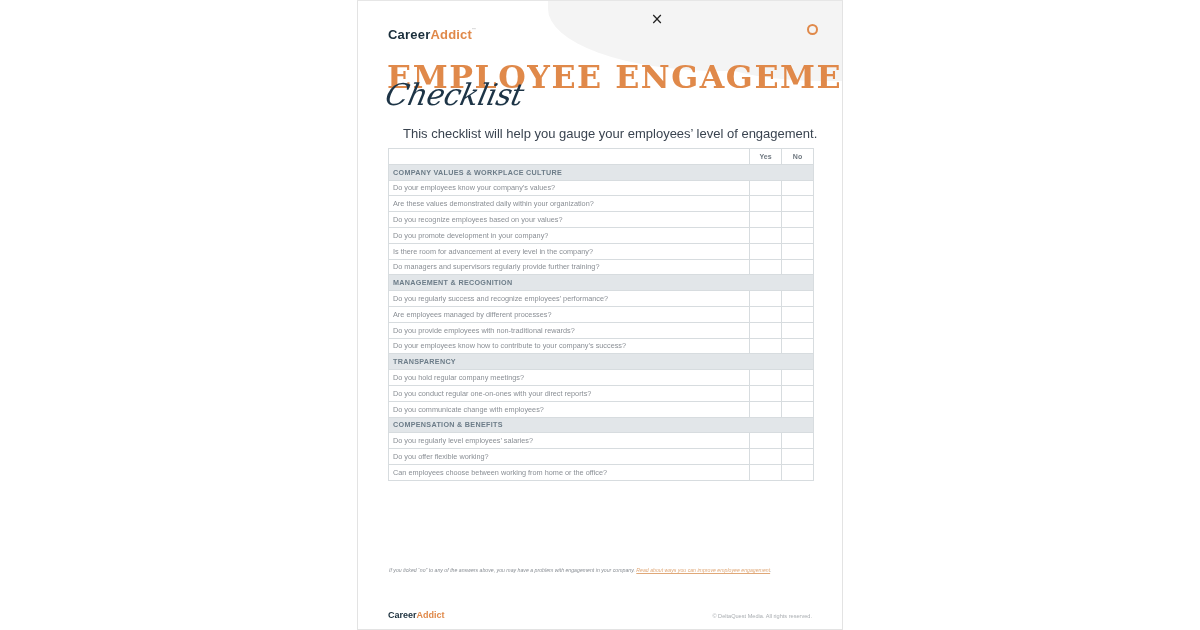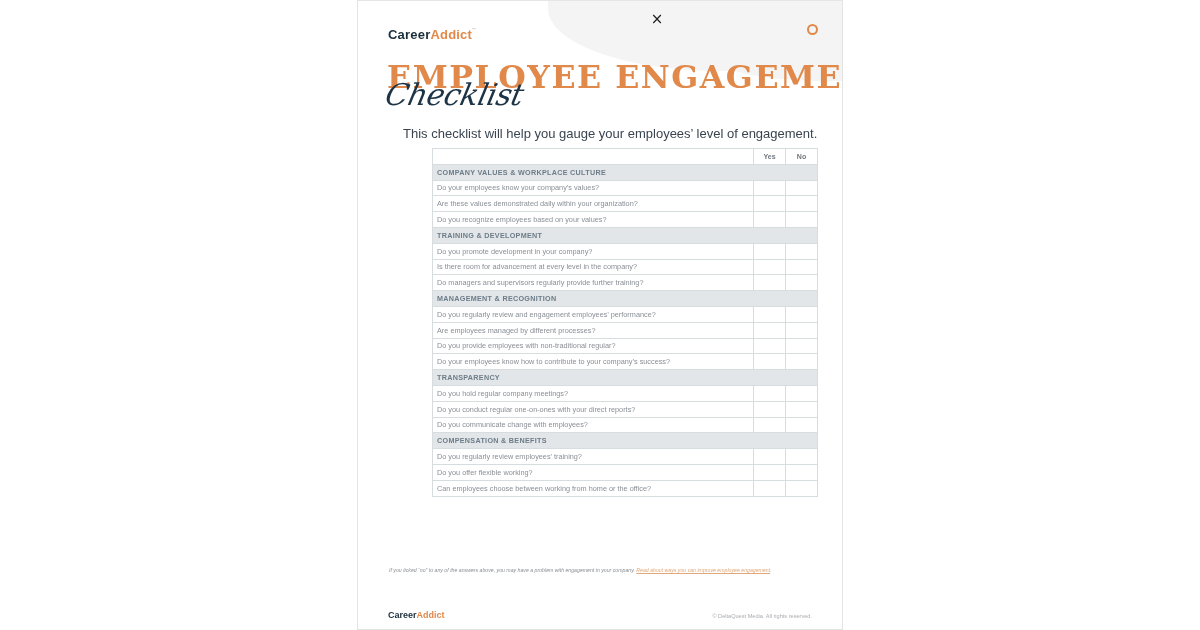--- a/index.html
+++ b/index.html
@@ -87,25 +87,24 @@
       position: absolute;
       left: 45px; top: 125px;
       font-size: 13px;
       color: #3a4450;
       white-space: nowrap;
     }
 
     .checklist {
       position: absolute;
       left: 30px; top: 147px;
-      width: 386px;
+      width: 426px;
       border-collapse: collapse;
       font-size: 7.3px;
       color: #8a8f95;
-      margin-left: 44px;
     }
     .checklist td, .checklist th {
       border: 1px solid #d7dcdf;
       height: 15.8px;
       padding: 0 4px;
       text-align: left;
       font-weight: normal;
       white-space: nowrap;
       overflow: hidden;
     }
@@ -182,53 +181,50 @@
         <tr>
           <td>Are these values demonstrated daily within your organization?</td>
           <td class="box"></td>
           <td class="box"></td>
         </tr>
         <tr>
           <td>Do you recognize employees based on your values?</td>
           <td class="box"></td>
           <td class="box"></td>
         </tr>
-        <tr class="section">
-          <td colspan="3">TRAINING &amp; DEVELOPMENT</td>
-        </tr>
         <tr>
           <td>Do you promote development in your company?</td>
           <td class="box"></td>
           <td class="box"></td>
         </tr>
         <tr>
           <td>Is there room for advancement at every level in the company?</td>
           <td class="box"></td>
           <td class="box"></td>
         </tr>
         <tr>
           <td>Do managers and supervisors regularly provide further training?</td>
           <td class="box"></td>
           <td class="box"></td>
         </tr>
         <tr class="section">
           <td colspan="3">MANAGEMENT &amp; RECOGNITION</td>
         </tr>
         <tr>
-          <td>Do you regularly review and engagement employees’ performance?</td>
+          <td>Do you regularly success and recognize employees’ performance?</td>
           <td class="box"></td>
           <td class="box"></td>
         </tr>
         <tr>
           <td>Are employees managed by different processes?</td>
           <td class="box"></td>
           <td class="box"></td>
         </tr>
         <tr>
-          <td>Do you provide employees with non-traditional regular?</td>
+          <td>Do you provide employees with non-traditional rewards?</td>
           <td class="box"></td>
           <td class="box"></td>
         </tr>
         <tr>
           <td>Do your employees know how to contribute to your company’s success?</td>
           <td class="box"></td>
           <td class="box"></td>
         </tr>
         <tr class="section">
           <td colspan="3">TRANSPARENCY</td>
@@ -245,21 +241,21 @@
         </tr>
         <tr>
           <td>Do you communicate change with employees?</td>
           <td class="box"></td>
           <td class="box"></td>
         </tr>
         <tr class="section">
           <td colspan="3">COMPENSATION &amp; BENEFITS</td>
         </tr>
         <tr>
-          <td>Do you regularly review employees’ training?</td>
+          <td>Do you regularly level employees’ salaries?</td>
           <td class="box"></td>
           <td class="box"></td>
         </tr>
         <tr>
           <td>Do you offer flexible working?</td>
           <td class="box"></td>
           <td class="box"></td>
         </tr>
         <tr>
           <td>Can employees choose between working from home or the office?</td>

